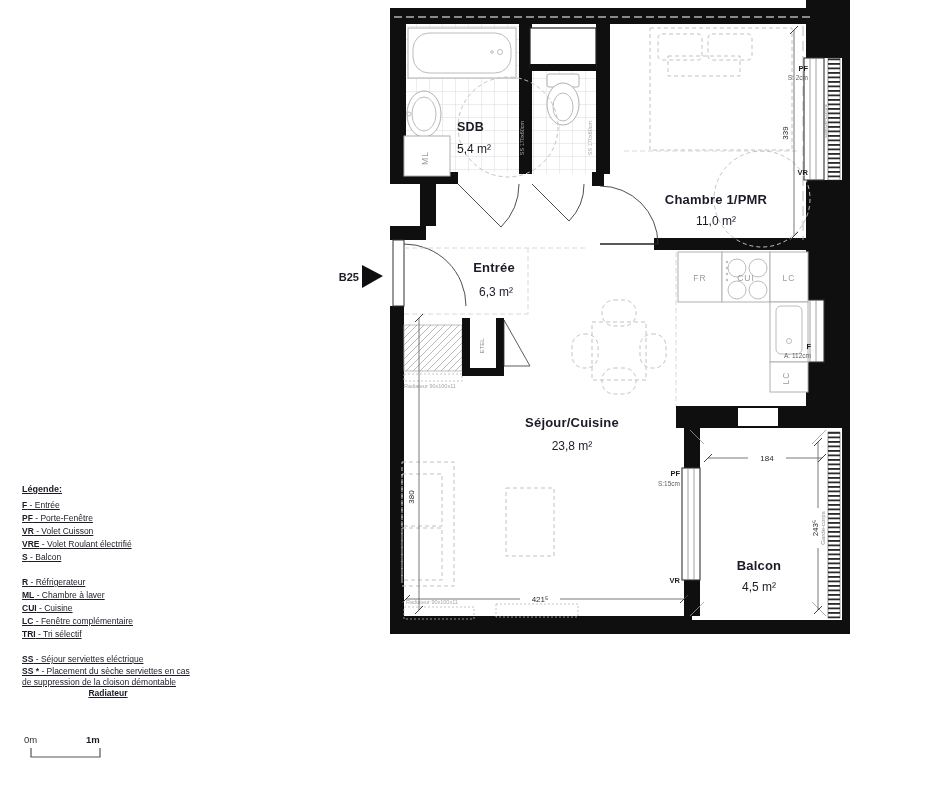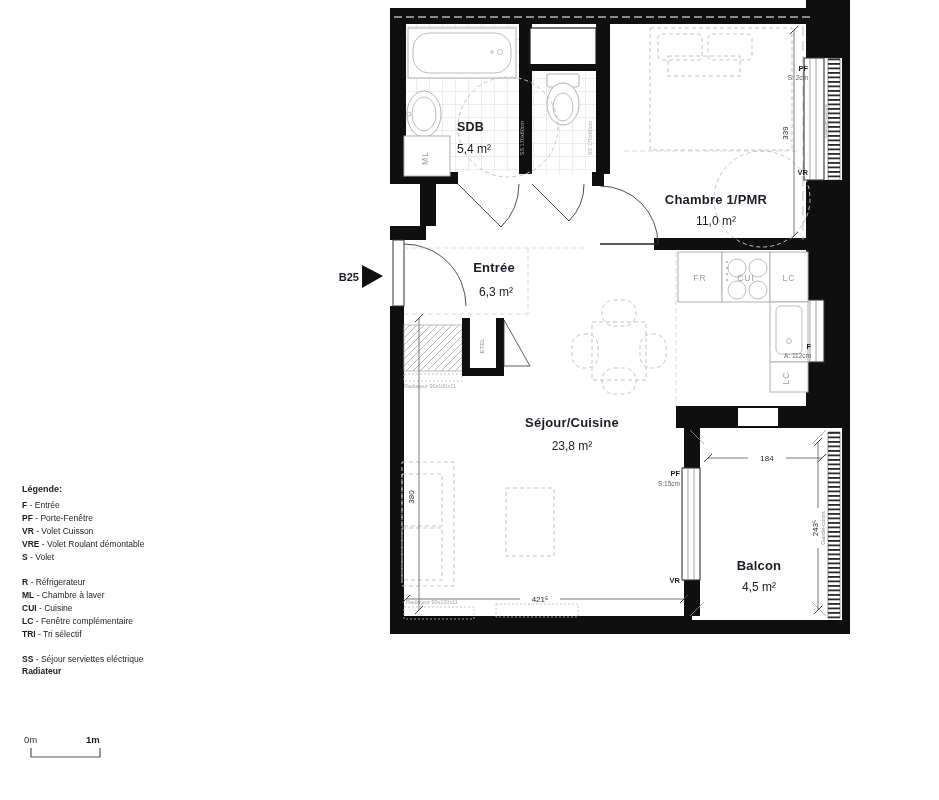--- a/index.html
+++ b/index.html
@@ -20,27 +20,27 @@
   .win{fill:#ffffff;stroke:#333333;stroke-width:1.1;}
   .glz{stroke:#8a8a8a;stroke-width:.8;}
   .fix{fill:#ffffff;stroke:#b0b0b0;stroke-width:1;}
   .fix2{fill:none;stroke:#bcbcbc;stroke-width:1;}
   .dash{fill:none;stroke:#c2c2c2;stroke-width:1;stroke-dasharray:4 3;}
   .zline{fill:none;stroke:#cfcfcf;stroke-width:.8;stroke-dasharray:5 3;}
   .arc{fill:none;stroke:#3a3a3a;stroke-width:.9;}
   .dline{stroke:#555555;stroke-width:.8;}
   .tick{stroke:#444444;stroke-width:1;}
   
-  .legend{position:absolute;left:22px;top:484px;width:172px;color:#1b1b26;font-size:8.5px;}
+  .legend{position:absolute;left:22px;top:484px;width:172px;color:#1b1b26;font-size:8.5px;text-decoration:underline;}
   .lg-title{font-weight:bold;font-size:9px;margin-bottom:5px;}
   .lg-row{line-height:13px;white-space:nowrap;}
   .lg-row b,.lg-note b{font-weight:bold;}
   .lg-gap{height:12px;}
   .lg-note{line-height:11px;margin-top:0;}
-  .lg-footer{font-weight:bold;line-height:11px;}
+  .lg-footer{font-weight:bold;line-height:11px;text-align:center;}
 </style>
 </head>
 <body>
 
 <div id="stage">
 
   <svg id="plan-svg" width="939" height="800" viewBox="0 0 939 800">
     <defs>
       <pattern id="tile" width="13" height="13" patternUnits="userSpaceOnUse">
         <path d="M13 0H0V13" fill="none" stroke="#dcdcdc" stroke-width="1"></path>
@@ -301,26 +301,27 @@
       <text x="86" y="743" font-size="9.5" font-weight="bold" fill="#1b1b26">1m</text>
       <path d="M31,748 L31,757 L100,757 L100,748" fill="none" stroke="#555" stroke-width="1.2"></path>
     </g>
   </svg>
 
   <div class="legend">
     <div class="lg-title">Légende:</div>
     <div class="lg-row"><b>F</b><span> - Entrée</span></div>
     <div class="lg-row"><b>PF</b><span> - Porte-Fenêtre</span></div>
     <div class="lg-row"><b>VR</b><span> - Volet Cuisson</span></div>
-    <div class="lg-row"><b>VRE</b><span> - Volet Roulant démontable</span></div>
-    <div class="lg-row"><b>S</b><span> - Volet</span></div>
+    <div class="lg-row"><b>VRE</b><span> - Volet Roulant électrifié</span></div>
+    <div class="lg-row"><b>S</b><span> - Balcon</span></div>
     <div class="lg-gap"></div>
     <div class="lg-row"><b>R</b><span> - Réfrigerateur</span></div>
     <div class="lg-row"><b>ML</b><span> - Chambre à laver</span></div>
     <div class="lg-row"><b>CUI</b><span> - Cuisine</span></div>
     <div class="lg-row"><b>LC</b><span> - Fenêtre complémentaire</span></div>
     <div class="lg-row"><b>TRI</b><span> - Tri sélectif</span></div>
     <div class="lg-gap"></div>
     <div class="lg-row"><b>SS</b><span> - Séjour serviettes eléctrique</span></div>
+    <div class="lg-note"><b>SS *</b><span> - Placement du sèche serviettes en cas de suppression de la cloison démontable</span></div>
     <div class="lg-footer">Radiateur</div>
   </div>
 
 </div>
 
 </body></html>

